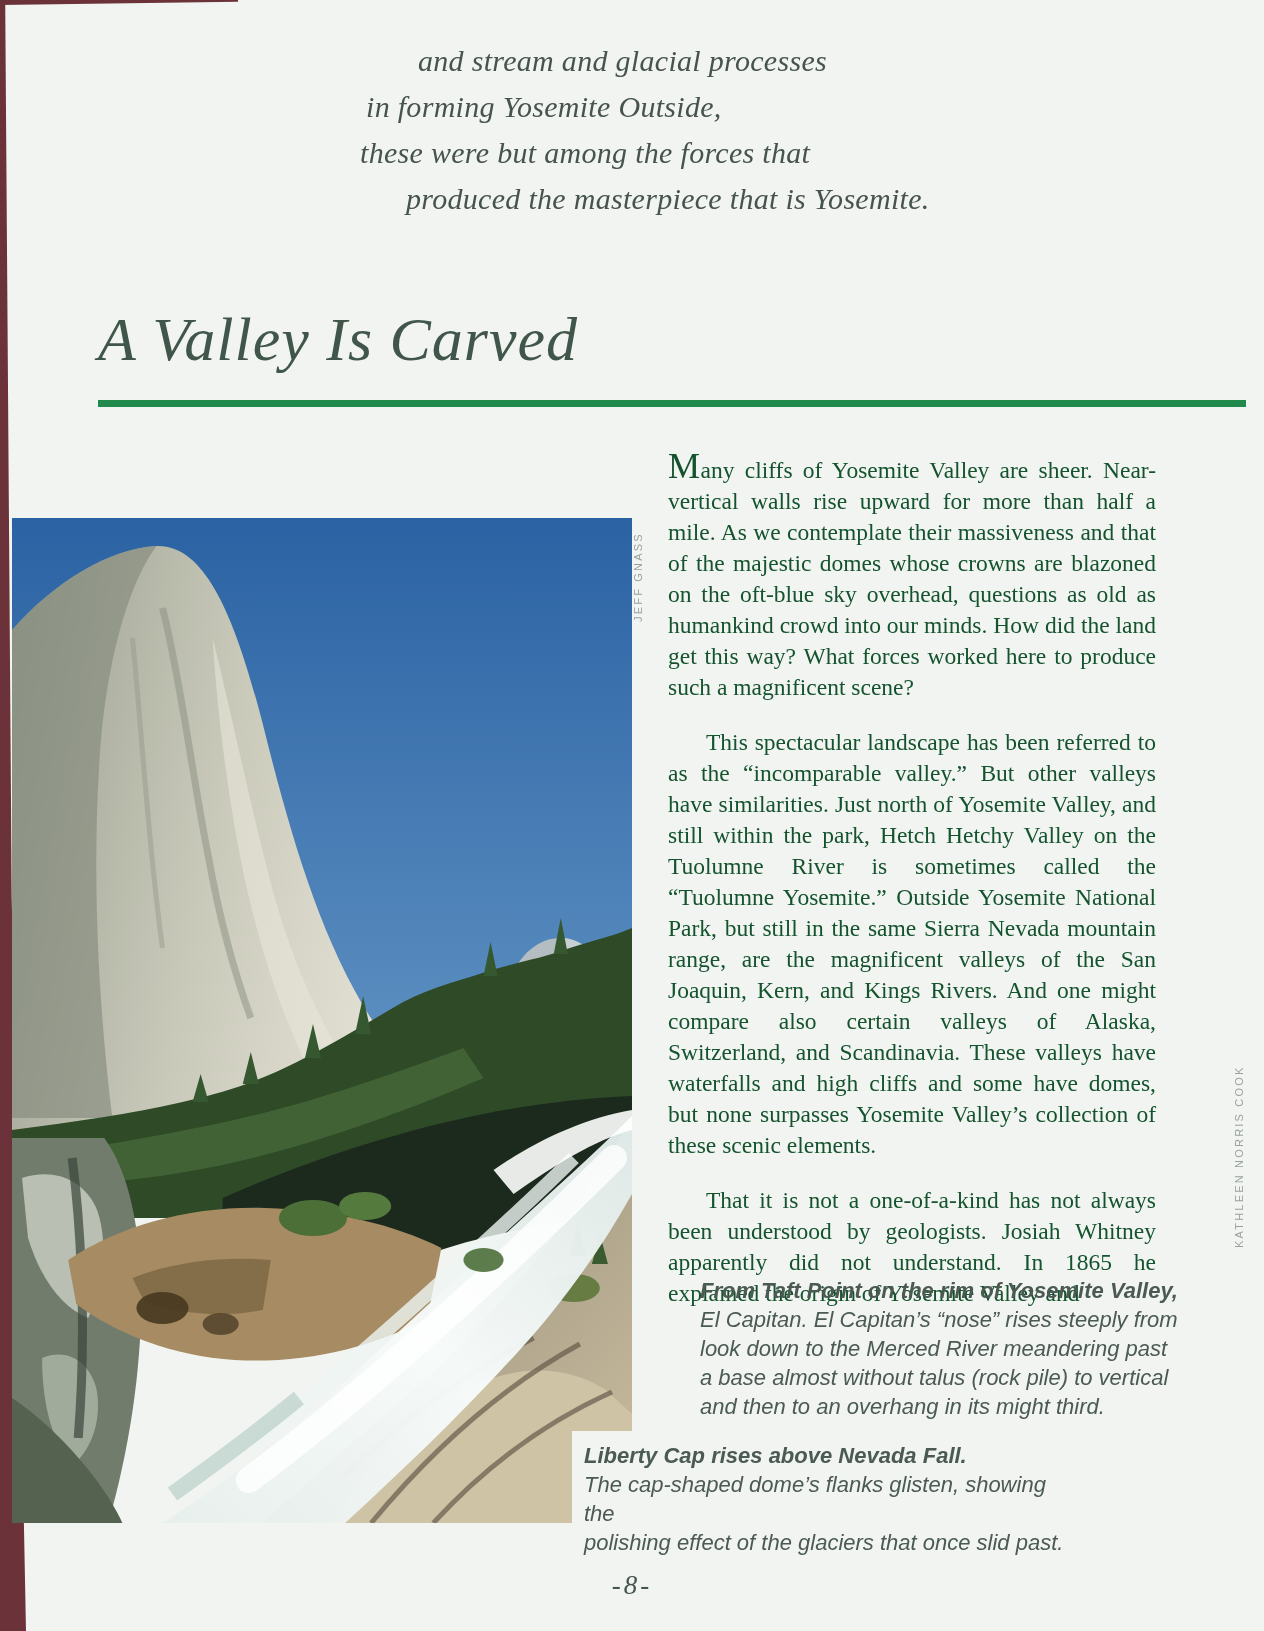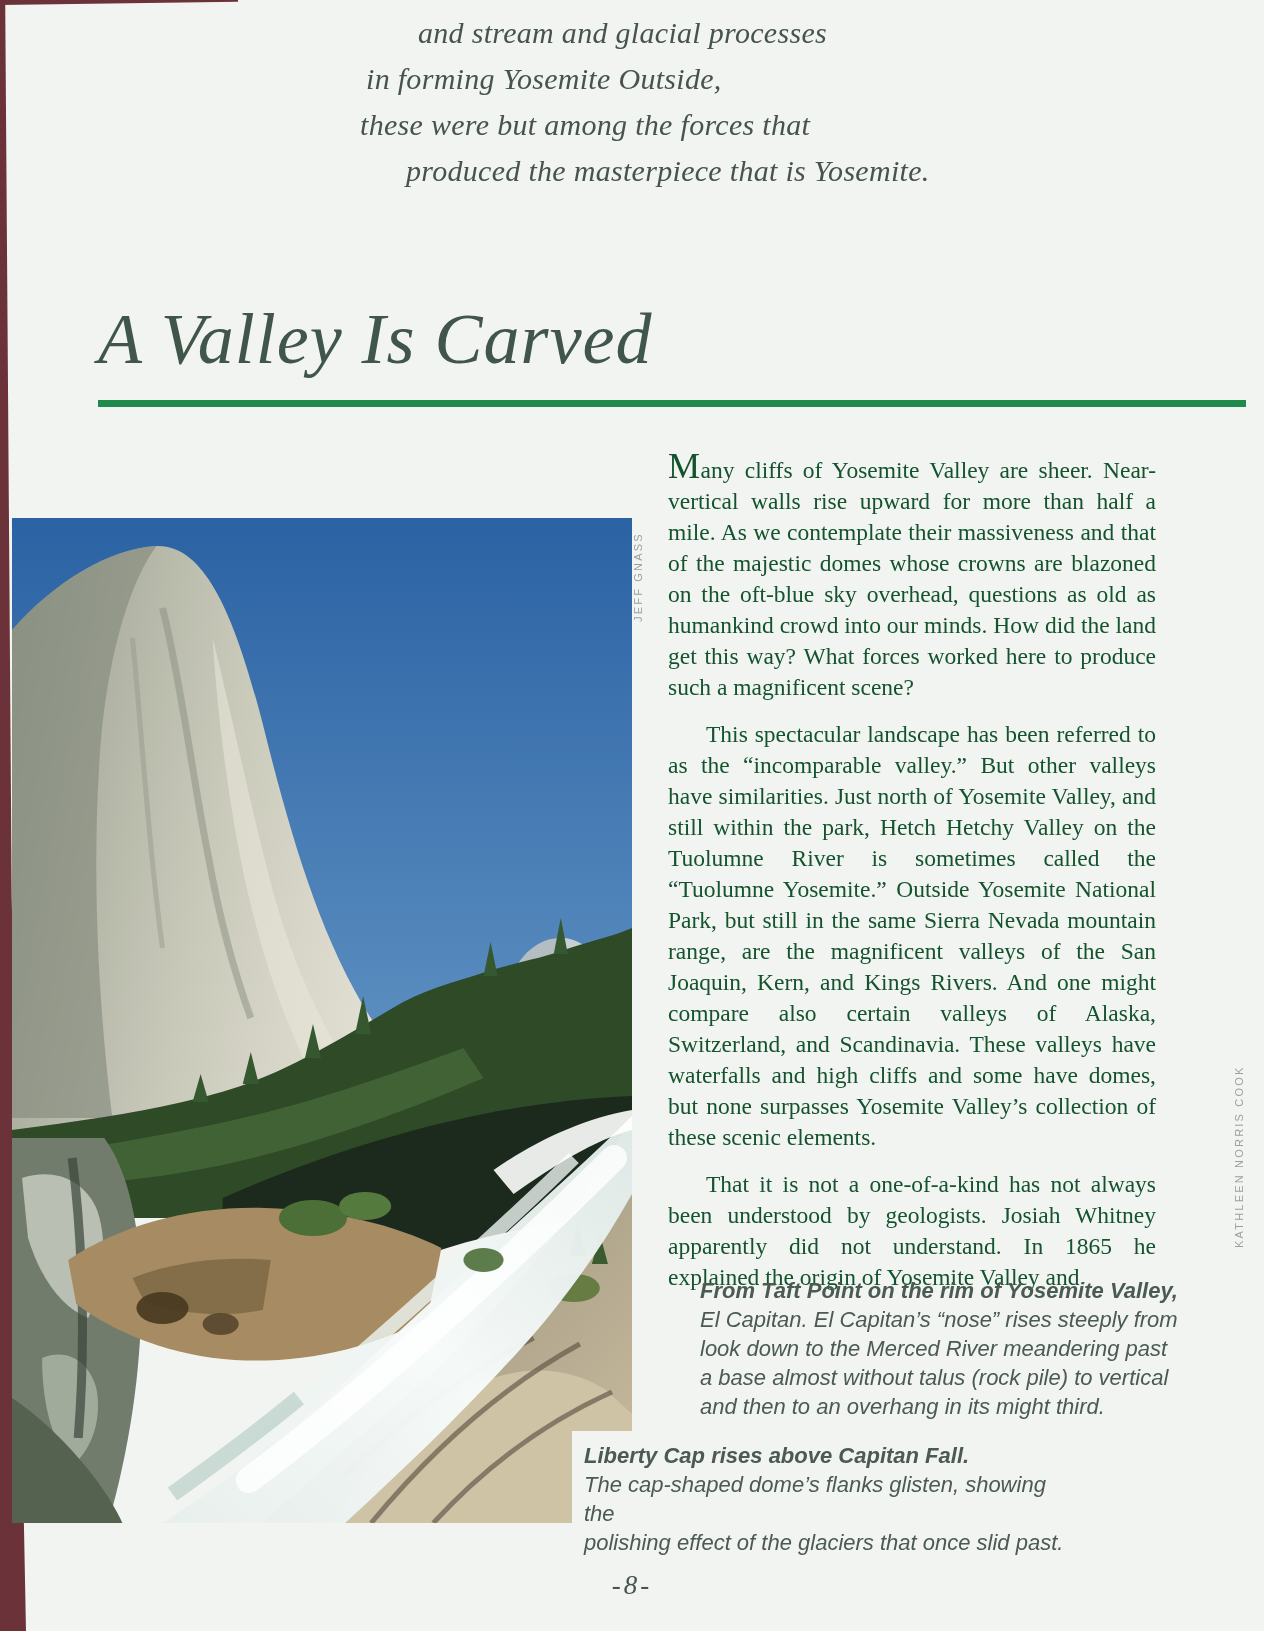--- a/index.html
+++ b/index.html
@@ -20,28 +20,28 @@
     position:absolute;left:0;top:0;width:238px;height:5px;
     background:#6c323a;
     clip-path:polygon(0 0,100% 0,100% 35%,0 100%);
   }
   
   .epigraph{
     position:absolute;left:360px;top:10px;width:660px;
     font-style:italic;font-size:30px;line-height:46px;
     color:#46544b;letter-spacing:.3px;
   }
-  .epigraph .e1{margin-left:58px;}
+  .epigraph .e1{margin-left:58px;margin-top:28px;}
   .epigraph .e2{margin-left:6px;}
   .epigraph .e3{}
   .epigraph .e4{margin-left:46px;}
   
   .chapter-title{
     position:absolute;left:98px;top:296px;
-    font-style:italic;font-size:72px;line-height:86px;
+    font-style:italic;font-size:62px;line-height:86px;
     color:#41564a;letter-spacing:1px;white-space:nowrap;
   }
   .title-rule{
     position:absolute;left:98px;top:400px;width:1148px;height:7px;
     background:#1f8a4b;
   }
   
   .photo{
     position:absolute;left:12px;top:518px;width:620px;height:1005px;
     overflow:hidden;
@@ -62,21 +62,21 @@
   .credit-left{left:632px;top:512px;height:110px;}
   .credit-right{left:1233px;top:1038px;height:210px;}
   
   .body-col{
     position:absolute;left:668px;top:455px;width:488px;
     font-size:23.5px;line-height:31px;color:#14532d;
     text-align:justify;
     font-family:Liberation Serif, serif;
   }
   .body-col p{margin:0;}
-  .body-col p + p{margin-top:16px;text-indent:38px;}
+  .body-col p + p{margin-top:24px;text-indent:38px;}
   .initcap{
     font-size:36px;line-height:0;letter-spacing:.5px;
   }
   
   .caption{
     font-family:"Liberation Sans", sans-serif;
     font-style:italic;font-size:22px;line-height:29px;color:#4b5a53;
   }
   .caption .lead{font-weight:700;}
   .caption-taft{
@@ -216,20 +216,20 @@
 
   <div class="caption caption-taft">
     <div class="lead">From Taft Point on the rim of Yosemite Valley,</div>
     <div>El Capitan. El Capitan’s “nose” rises steeply from</div>
     <div>look down to the Merced River meandering past</div>
     <div>a base almost without talus (rock pile) to vertical</div>
     <div>and then to an overhang in its might third.</div>
   </div>
 
   <div class="caption caption-liberty">
-    <div class="lead">Liberty Cap rises above Capitan Fall.</div>
+    <div class="lead">Liberty Cap rises above Nevada Fall.</div>
     <div>The cap-shaped dome’s flanks glisten, showing the</div>
     <div>polishing effect of the glaciers that once slid past.</div>
   </div>
 
   <div class="folio">-8-</div>
 
 </div>
 
 </body></html>

